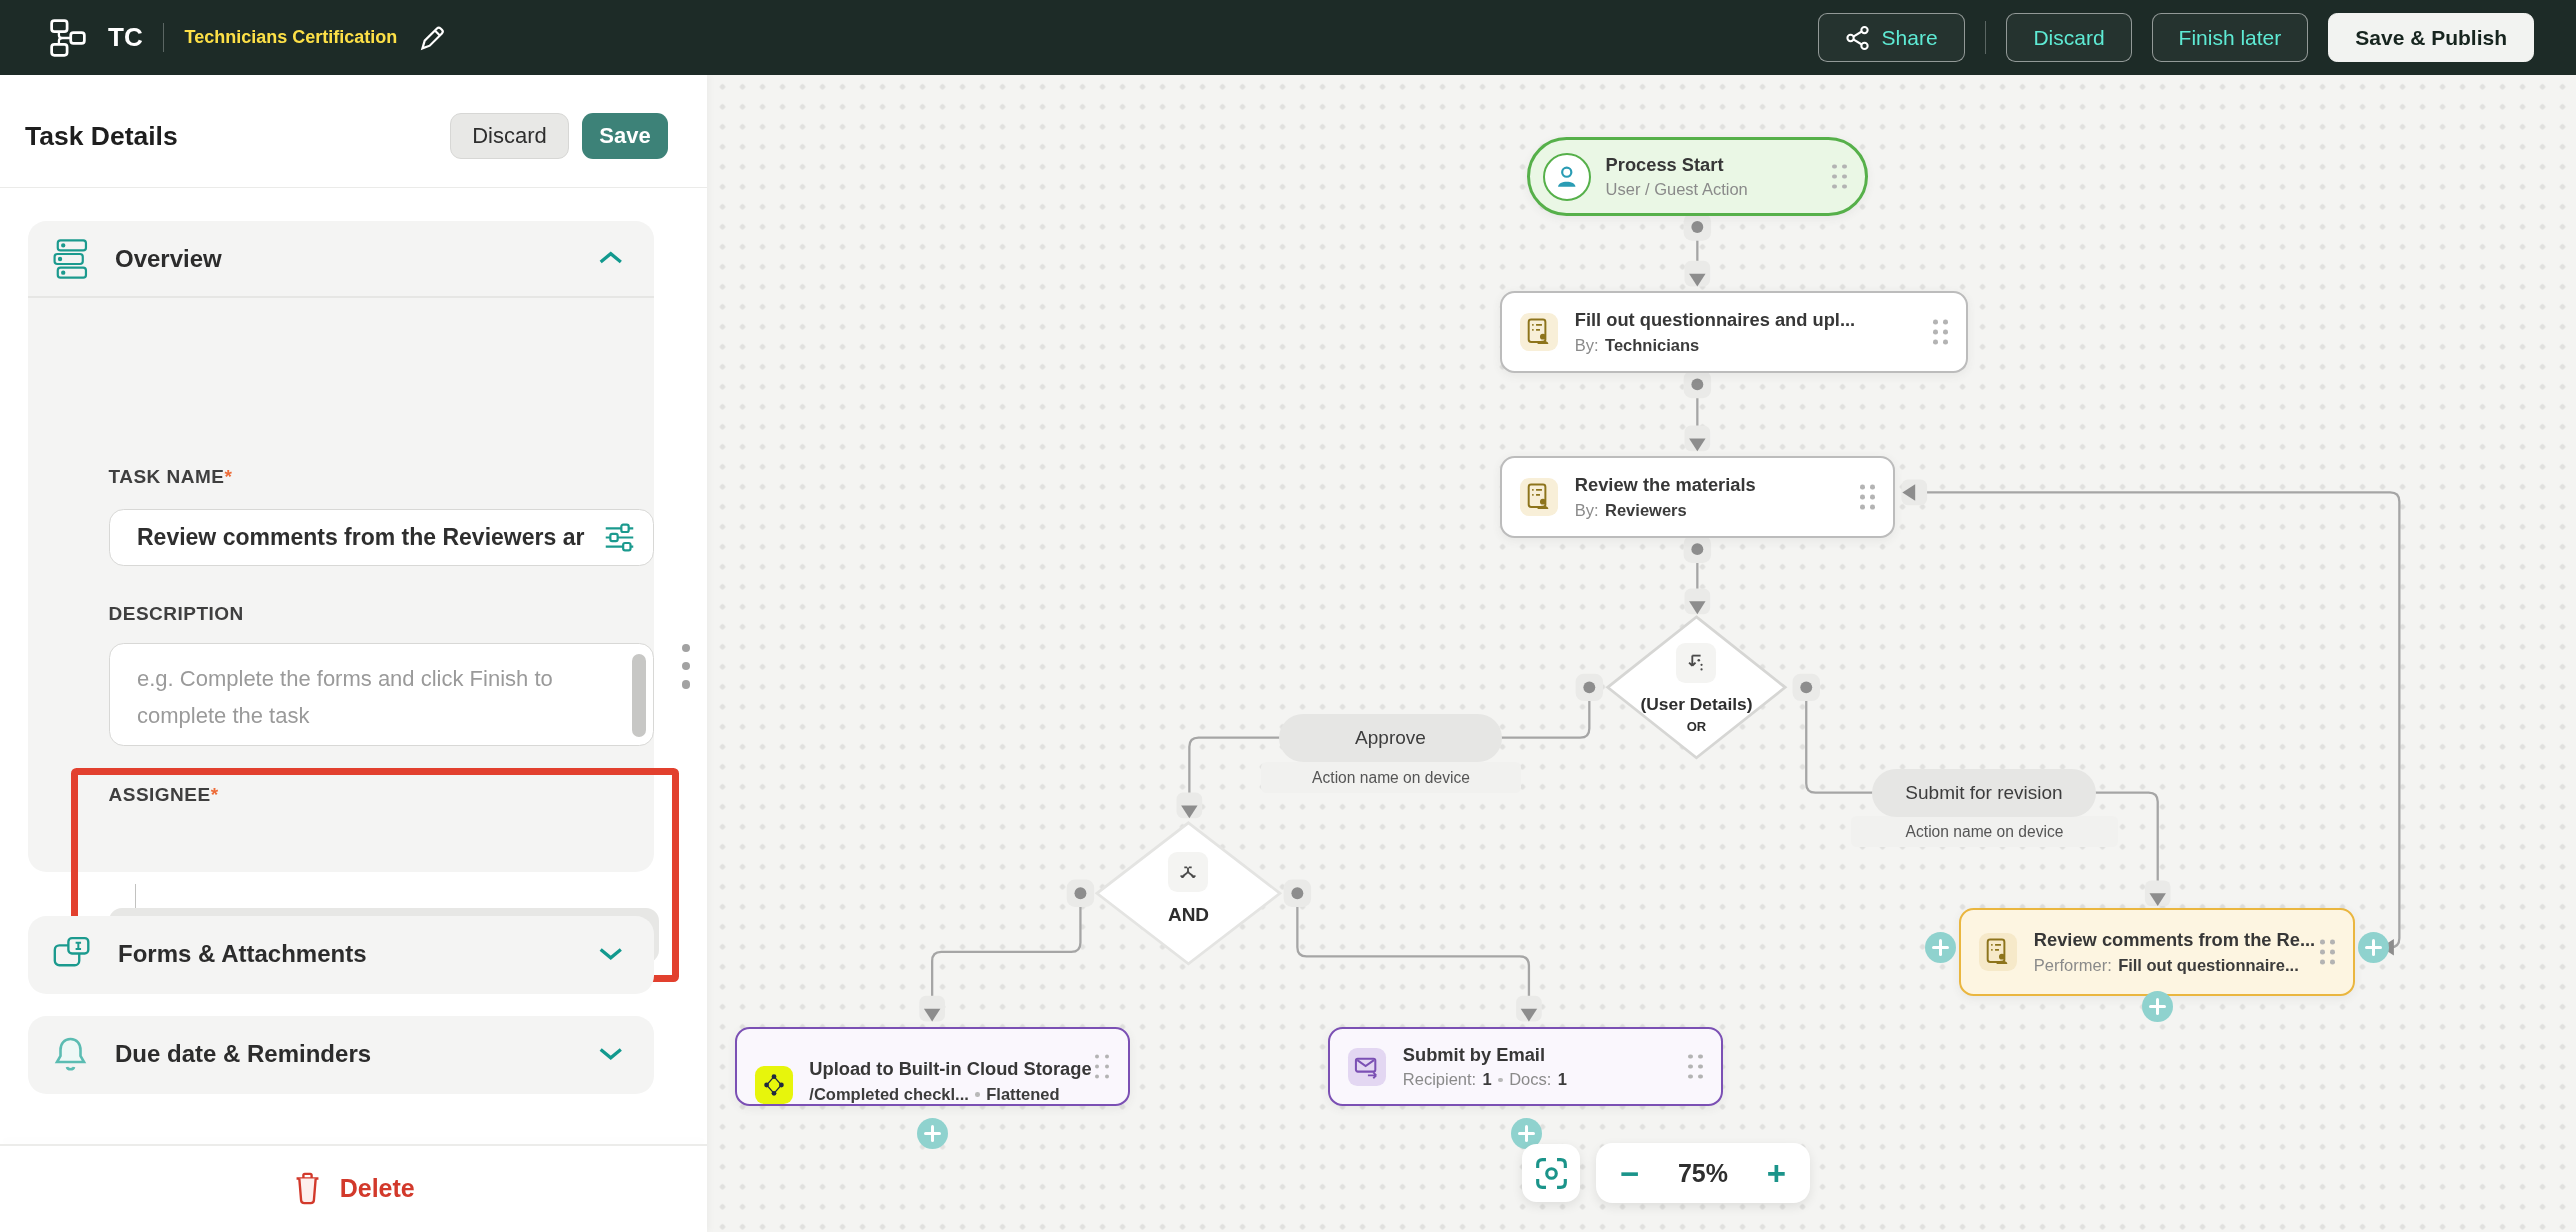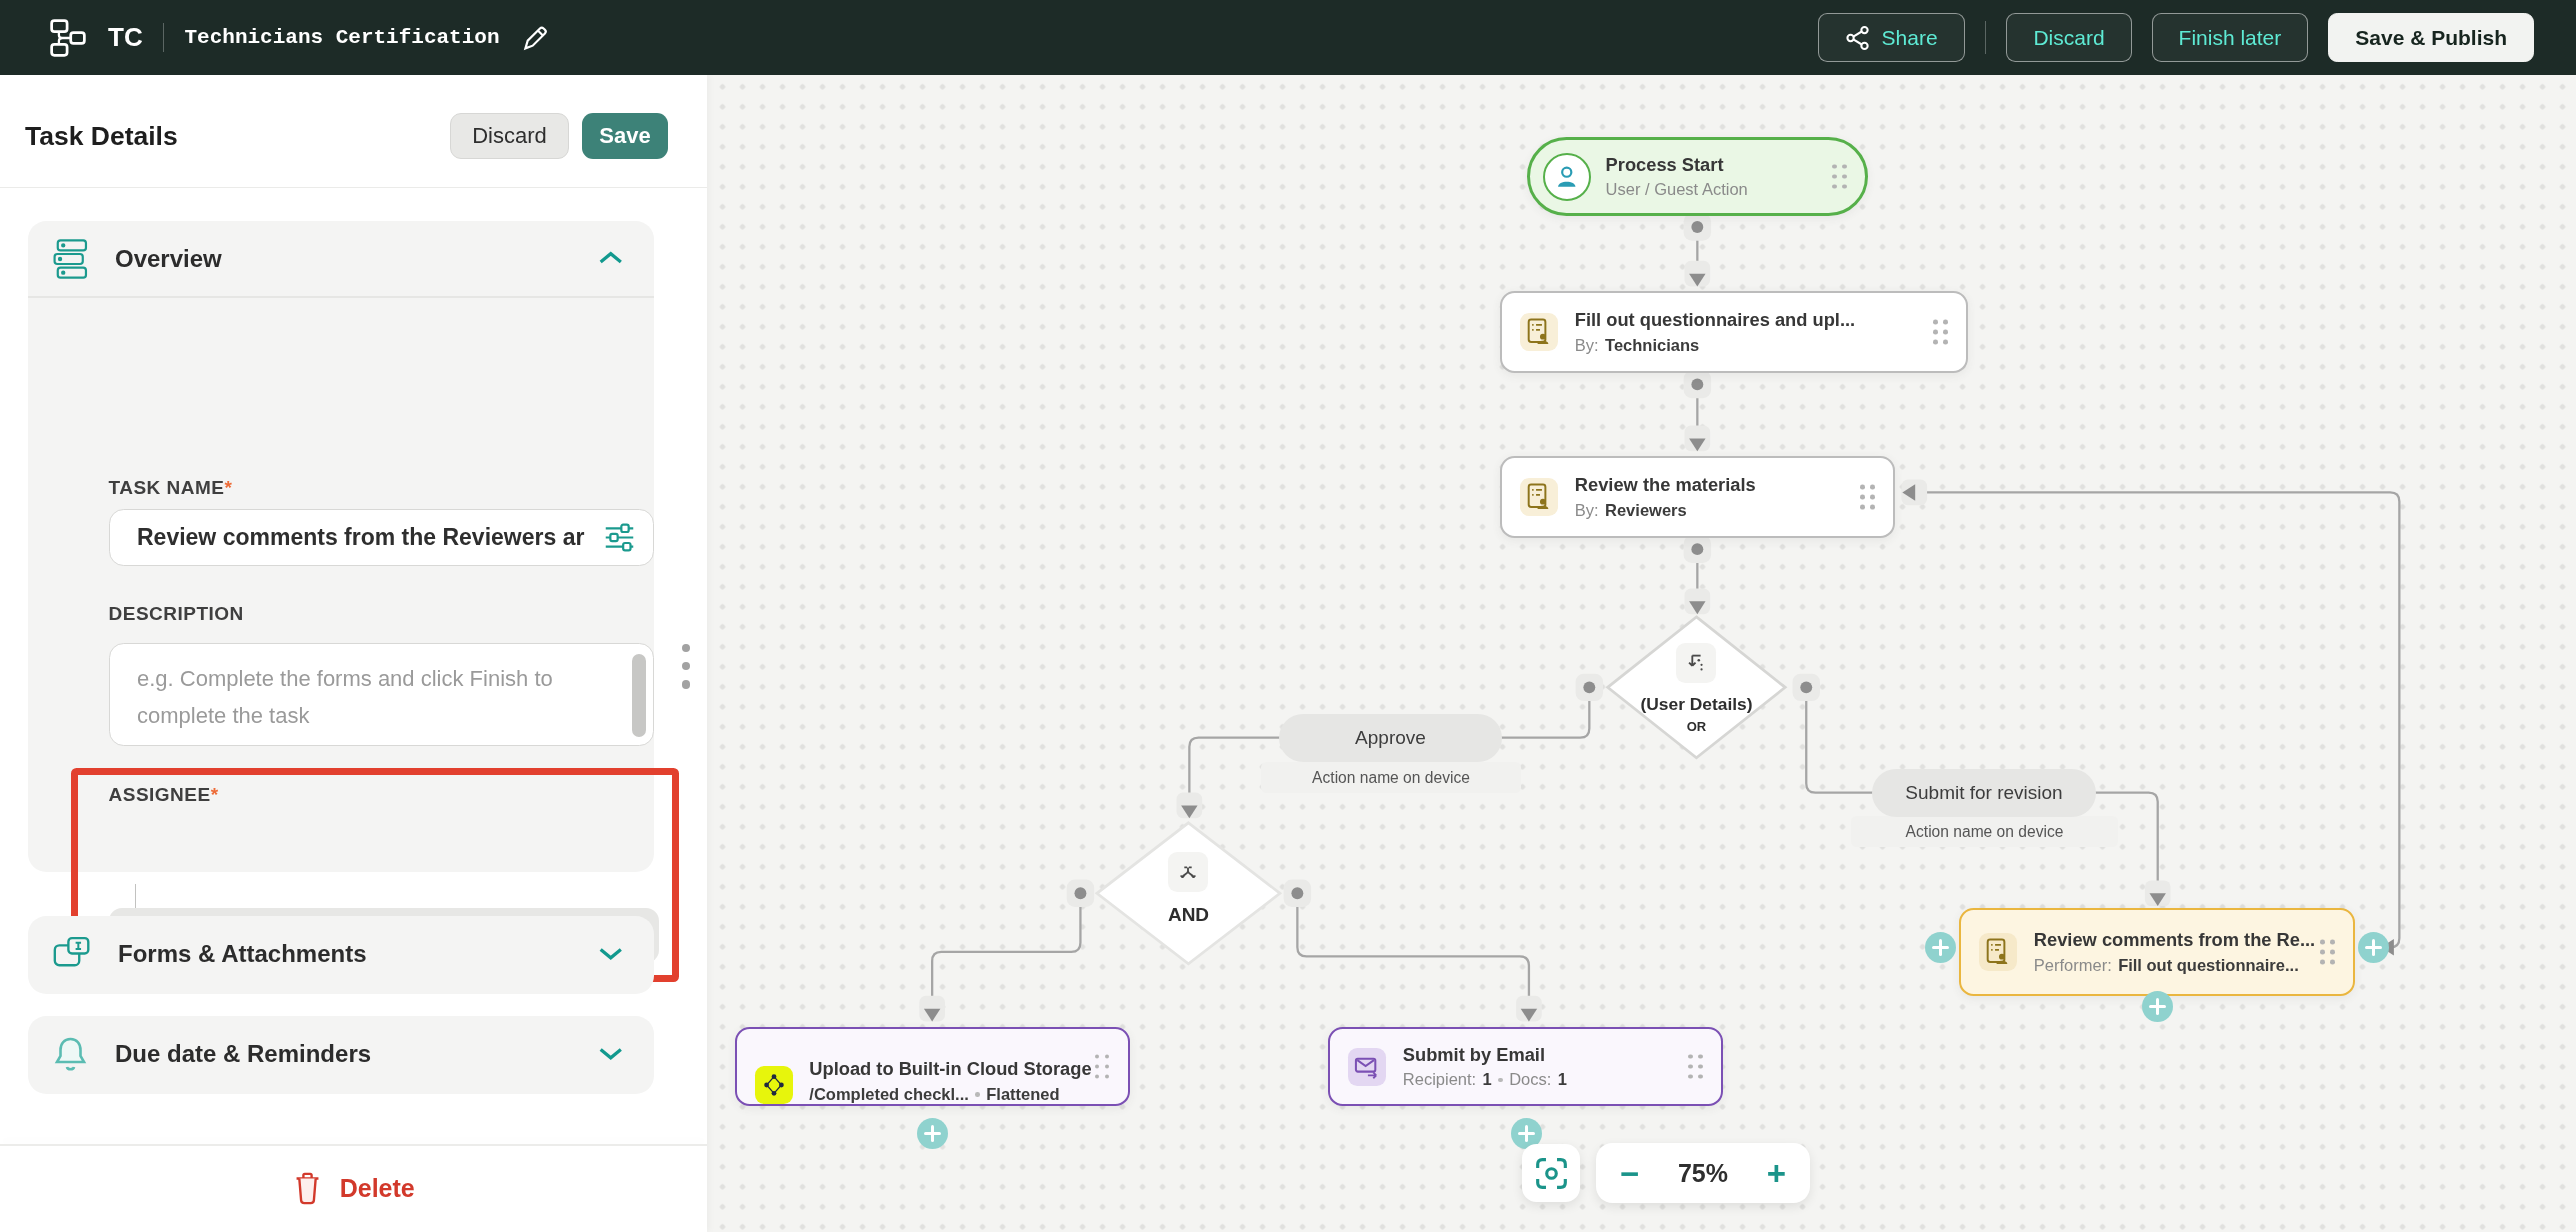--- a/index.html
+++ b/index.html
@@ -4,21 +4,21 @@
 <style>
   * { margin:0; padding:0; box-sizing:border-box; }
   html,body { width:2576px; height:1232px; overflow:hidden; font-family:"Liberation Sans", sans-serif; background:#fff; }
   #app { position:relative; width:2576px; height:1232px; }
 
   
   #hdr { position:absolute; left:0; top:0; width:2576px; height:75px; background:#1d2b27; display:flex; align-items:center; z-index:30; }
   .hdr-left { display:flex; align-items:center; gap:20px; padding-left:48px; }
   .hdr-abbr { color:#fff; font-size:26px; font-weight:700; }
   .hdr-vdiv { width:1.8px; height:29px; background:rgba(255,255,255,0.28); }
-  .hdr-title { color:#ffffff; font-size:21px; font-weight:600;font-family:Liberation Mono, monospace; }
+  .hdr-title { color:#fde047; font-size:18px; font-weight:600; }
   .hdr-iconbtn { background:none; border:none; cursor:pointer; display:flex; align-items:center; }
   .hdr-right { margin-left:auto; display:flex; align-items:center; gap:20px; padding-right:42px; }
   .hbtn { height:49px; border-radius:9.2px; border:1.8px solid rgba(255,255,255,0.5); background:rgba(255,255,255,0.04); color:#5eead4; font-size:21px; font-weight:500; padding:0 26px; display:flex; align-items:center; gap:11px; cursor:pointer; font-family:inherit; }
   .hbtn.primary { background:#f2f3f1; color:#17251f; border-color:#f2f3f1; font-weight:600; }
   .hdr-sep { width:1.8px; height:33px; background:rgba(255,255,255,0.28); }
 
   
   #panel { position:absolute; left:0; top:75px; width:707px; height:1157px; background:#fff; z-index:20; box-shadow:1.8px 0 7.3px rgba(0,0,0,0.04); }
   .panel-head { position:relative; height:113px; border-bottom:1.8px solid #ebebe9; }
   .panel-title { position:absolute; left:25px; top:46px; font-size:26.5px; font-weight:700; color:#1e1e1e; }
@@ -174,21 +174,21 @@
         </span>
         <span class="acc-label">Overview</span>
         <span class="acc-chev">
           <svg width="27.5" height="16.5" viewBox="0 0 30 18" fill="none" stroke="#12998e" stroke-width="3.6">
               <polyline points="4,13 15,4 26,13"></polyline>
             </svg>
         </span>
       </div>
       <div class="acc-div"></div>
 
-      <div class="flabel" style="top:245px;margin-top:11px;"><span>TASK NAME</span><span class="star">*</span></div>
+      <div class="flabel" style="top:245px;"><span>TASK NAME</span><span class="star">*</span></div>
       <div class="input" id="taskname-input">
         <span class="ival">Review comments from the Reviewers ar</span>
         <span>
           <svg width="33" height="33" viewBox="0 0 36 36" fill="none" stroke="#1b9a8e" stroke-width="2.4">
             <path d="M3 8 H33 M3 18 H33 M3 28 H33"></path>
             <rect x="20" y="4" width="8" height="8" rx="2" fill="#fff"></rect>
             <rect x="8" y="14" width="8" height="8" rx="2" fill="#fff"></rect>
             <rect x="22" y="24" width="8" height="8" rx="2" fill="#fff"></rect>
           </svg>
         </span>

